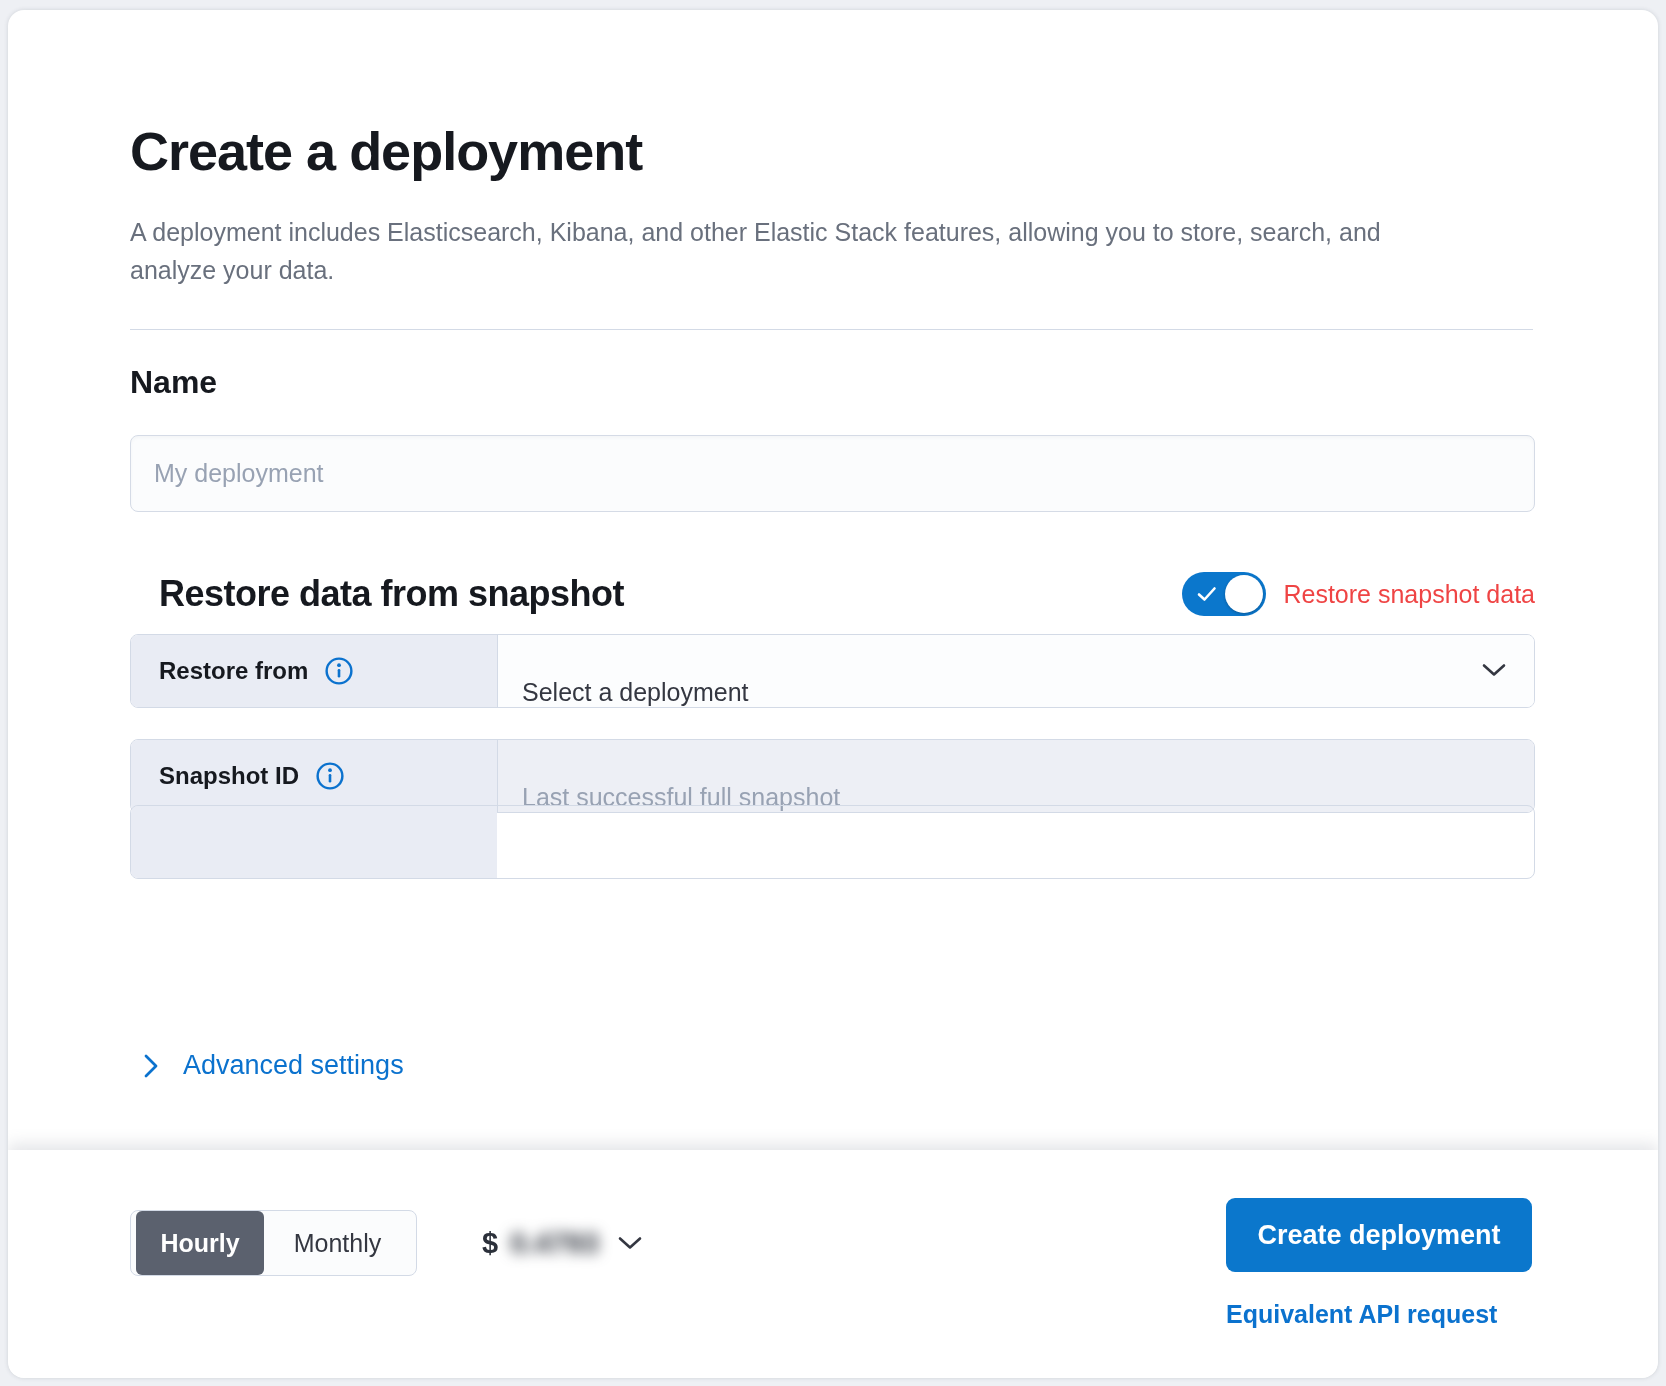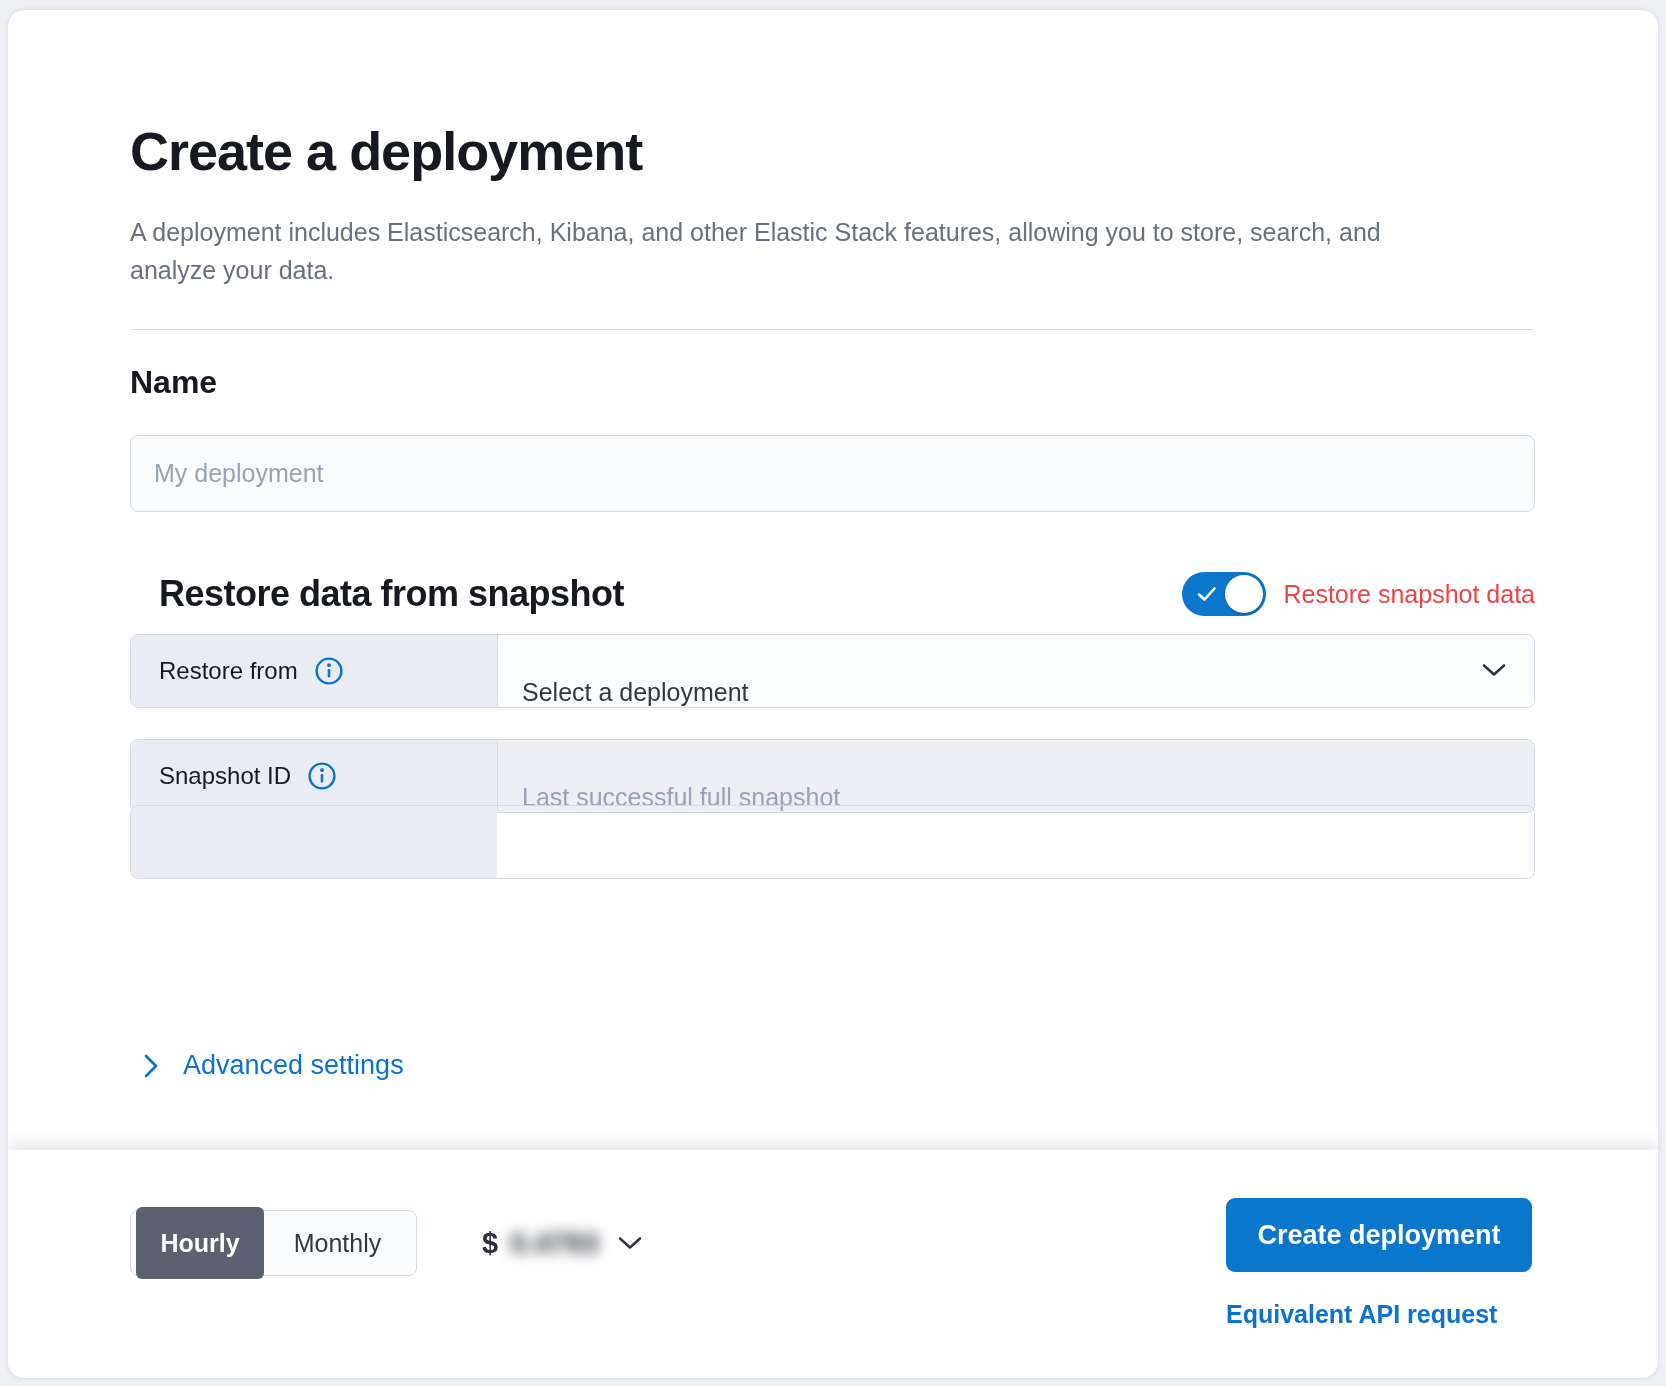--- a/index.html
+++ b/index.html
@@ -33,39 +33,39 @@
   .toggle svg { position:absolute; left:14px; top:12px; }
   .toggle-label { font-size:25px; color:#ef4444; }
 
   .form-row { position:absolute; left:122px; width:1405px; height:74px; display:flex;
               border:1px solid #d3dae6; border-radius:8px; overflow:hidden; }
   .row-restore-from { top:624px; }
   .row-snapshot-id  { top:729px; }
   .row-version      { top:795px;flex-direction:column; }
   .row-label { width:366px; flex:0 0 366px; background:#e9ecf4; display:flex; align-items:center;
                padding-left:28px; gap:16px; }
-  .row-label .lbl { font-size:24px; font-weight:400; color:#16191f; }
+  .row-label .lbl { font-size:24px; font-weight:700; color:#16191f; }
   .row-value { flex:1; position:relative; display:flex; align-items:flex-end; padding-left:24px;
                border-left:1px solid #d3dae6; font-size:25px; }
   .val-select   { background:#fcfdfe; color:#343741; }
   .val-disabled { background:#edeff5; color:#98a2b3; }
   .val-version  { background:#f0f2f7; color:#98a2b3; }
   .row-chevron { position:absolute; right:26px; top:50%; transform:translateY(-50%); }
 
   .info-icon { display:inline-flex; }
   .advanced { position:absolute; left:134px; top:1040px; display:flex; align-items:center; gap:23px;
               cursor:pointer; }
   .advanced .adv-label { font-size:27px; color:#0b72ce; font-weight:500; }
 
   .footer { position:absolute; left:0; bottom:0; width:100%; height:228px; background:#ffffff;
             border-radius:0 0 16px 16px; box-shadow:0 -6px 16px rgba(104,112,128,.18); }
   .billing-toggle { position:absolute; left:122px; top:60px; width:287px; height:66px;
                     border:1px solid #d3dae6; border-radius:8px; background:#fbfcfd;
                     display:flex; align-items:center; padding:5px; }
-  .seg { display:flex; align-items:center; justify-content:center; height:72px; cursor:pointer; }
+  .seg { display:flex; align-items:center; justify-content:center; height:64px; cursor:pointer; }
   .seg-hourly { width:128px; background:#5b616e; border-radius:6px; color:#ffffff;
                 font-weight:700; font-size:25px; }
   .seg-monthly { flex:1; color:#343741; font-size:25px; }
   .price-group { position:absolute; left:474px; top:60px; height:66px; display:flex;
                  align-items:center; gap:12px; }
   .price-currency { font-size:29px; font-weight:700; color:#2b303a; }
   .price-value { font-size:29px; font-weight:700; color:#2b303a; filter:blur(7px); user-select:none; }
   .price-chevron { margin-left:6px; display:flex; align-items:center; cursor:pointer; }
   .create-btn { position:absolute; left:1218px; top:48px; width:306px; height:74px;
                 background:#0b77cc; border:none; border-radius:9px; color:#ffffff;

